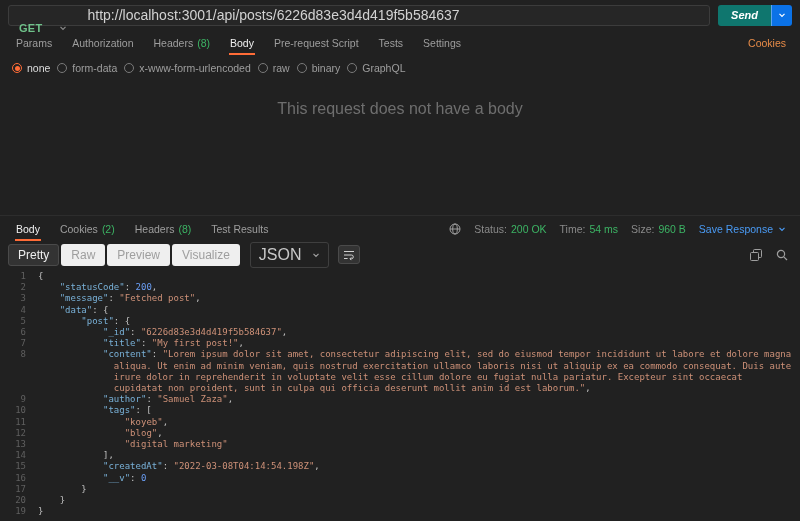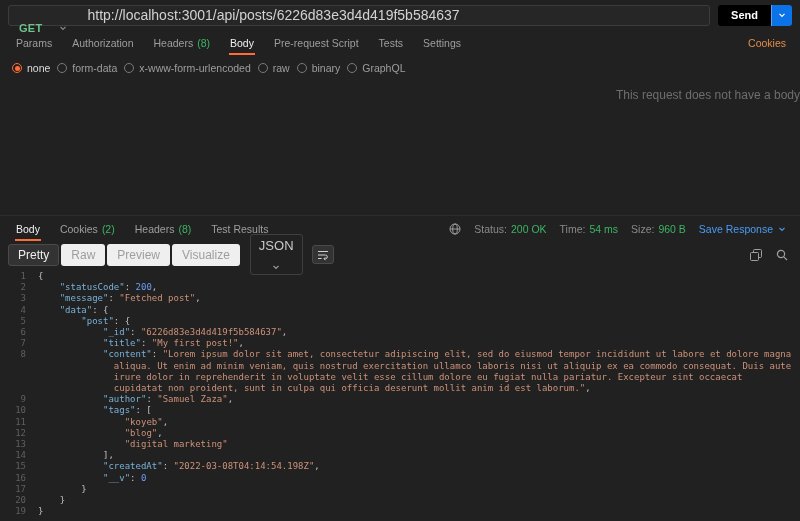--- a/index.html
+++ b/index.html
@@ -11,55 +11,55 @@
   }
   .app { display: flex; flex-direction: column; width: 800px; height: 521px; }
 
   
   .req-bar { display: flex; align-items: center; gap: 8px; padding: 5px 8px; height: 30px; flex: 0 0 30px; }
   .url-control { display: flex; flex: 1; height: 21px; border: 1px solid #3c3c3c; border-radius: 3px; background: #262626; align-items: stretch; }
   .method { display: flex; align-items: center; gap: 16px; padding: 0 10px; border-right: 1px solid #3c3c3c; cursor: pointer; margin-top: 22px; }
   .method-label { font-size: 11px; font-weight: bold; color: #6fc28a; letter-spacing: .3px; }
   .url-input { flex: 1; background: transparent; border: none; outline: none; color: #d2d2d2; font-size: 14px; padding: 0 10px; font-family: "Liberation Sans", sans-serif; }
   .send-group { display: flex; height: 21px; border-radius: 3px; overflow: hidden; flex: 0 0 auto; }
-  .send-main { background: #000000; border: none; color: #fff; font-size: 11px; font-weight: bold; padding: 0 13px; cursor: pointer; font-family: "Liberation Sans", sans-serif; }
+  .send-main { background: #0f766e; border: none; color: #fff; font-size: 11px; font-weight: bold; padding: 0 13px; cursor: pointer; font-family: "Liberation Sans", sans-serif; font-style: italic; }
   .send-chev { background: #0b72e7; border: none; border-left: 1px solid rgba(255,255,255,.35); padding: 0 6px; display: flex; align-items: center; cursor: pointer; }
 
   
   .req-tabs, .resp-tabs { display: flex; align-items: stretch; height: 25px; flex: 0 0 25px; padding: 0 6px; font-size: 10.5px; color: #9e9e9e; }
   .tab { display: flex; align-items: center; gap: 4px; padding: 0 10px; position: relative; cursor: pointer; white-space: nowrap; }
   .tab.active { color: #f0f0f0; }
   .tab.active::after { content: ""; position: absolute; left: 9px; right: 9px; bottom: 0; height: 2px; background: #ff6c37; }
   .count { color: #3cb464; }
   .cookies-link { margin-left: auto; align-self: center; color: #e78b48; font-size: 10.5px; padding-right: 8px; cursor: pointer; text-decoration: none; }
 
   
   .body-types { display: flex; align-items: center; gap: 7px; height: 26px; flex: 0 0 26px; padding: 0 12px; font-size: 10.5px; color: #9e9e9e; }
   .bt { display: flex; align-items: center; gap: 5px; cursor: pointer; }
   .radio { width: 10px; height: 10px; border-radius: 50%; border: 1px solid #7a7a7a; position: relative; flex: 0 0 10px; }
   .bt.sel .radio { border-color: #ff6c37; }
   .bt.sel .radio::after { content: ""; position: absolute; inset: 1.5px; border-radius: 50%; background: #ff6c37; }
   .bt.sel { color: #dddddd; }
 
-  .empty-msg { margin-top: 7px; text-align: right; color: #6e6e6e; font-size: 12px; flex: 0 0 auto; }
+  .empty-msg { margin-top: 19px; text-align: center; color: #6e6e6e; font-size: 16px; flex: 0 0 auto; }
   .spacer { flex: 1 1 auto; }
 
   
   .resp-tabs { border-top: 1px solid #2d2d2d; height: 26px; flex: 0 0 26px; align-items: stretch; }
   .resp-meta { margin-left: auto; display: flex; align-items: center; gap: 13px; font-size: 10.5px; padding-right: 8px; }
   .meta-pair { display: flex; gap: 4px; align-items: center; }
   .meta-label { color: #8a8a8a; }
   .meta-value { color: #3cb464; }
   .save-resp { display: flex; align-items: center; gap: 5px; color: #4a9bf5; cursor: pointer; }
 
   
   .resp-toolbar { display: flex; align-items: center; height: 27px; flex: 0 0 27px; padding: 0 8px; gap: 2px; }
   .vmode { padding: 3px 9px; font-size: 12px; color: #9e9e9e; border: 1px solid transparent; border-radius: 3px; cursor: pointer; }
   .vmode.active { background: #333333; border-color: #4a4a4a; color: #eeeeee; }
-  .lang-select { display: flex; align-items: center; gap: 10px; margin-left: 8px; padding: 3px 8px; font-size: 13px; color: #c8c8c8; border: 1px solid #3f3f3f; border-radius: 3px; cursor: pointer; flex-direction: column; }
+  .lang-select { display: flex; align-items: center; gap: 10px; margin-left: 8px; padding: 3px 8px; font-size: 16px; color: #c8c8c8; border: 1px solid #3f3f3f; border-radius: 3px; cursor: pointer; }
   .wrap-btn { width: 22px; height: 19px; margin-left: 7px; background: #333333; border: 1px solid #4a4a4a; border-radius: 3px; display: flex; align-items: center; justify-content: center; cursor: pointer; }
   .resp-actions { margin-left: auto; display: flex; align-items: center; gap: 14px; padding-right: 4px; }
   .icon-btn { background: none; border: none; cursor: pointer; display: flex; align-items: center; }
 
   
   .code-area { flex: 0 0 253px; overflow: hidden; padding: 3px 0 0 8px; font-family: "DejaVu Sans Mono", monospace; font-size: 9px; line-height: 11.2px; color: #c9c9c9; }
   .code-line { display: flex; }
   .line-num { flex: 0 0 30px; text-align: right; padding-right: 12px; color: #5f5f5f; user-select: none; }
   .line-text { flex: 1; white-space: pre-wrap; word-wrap: break-word; padding-right: 6px; }
   .tok-k { color: #79b1d8; }

